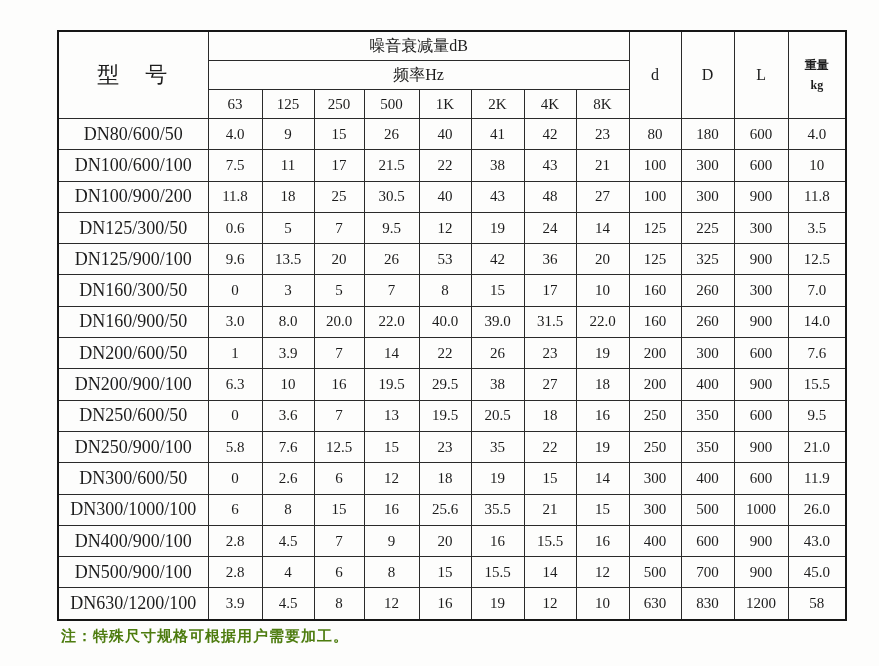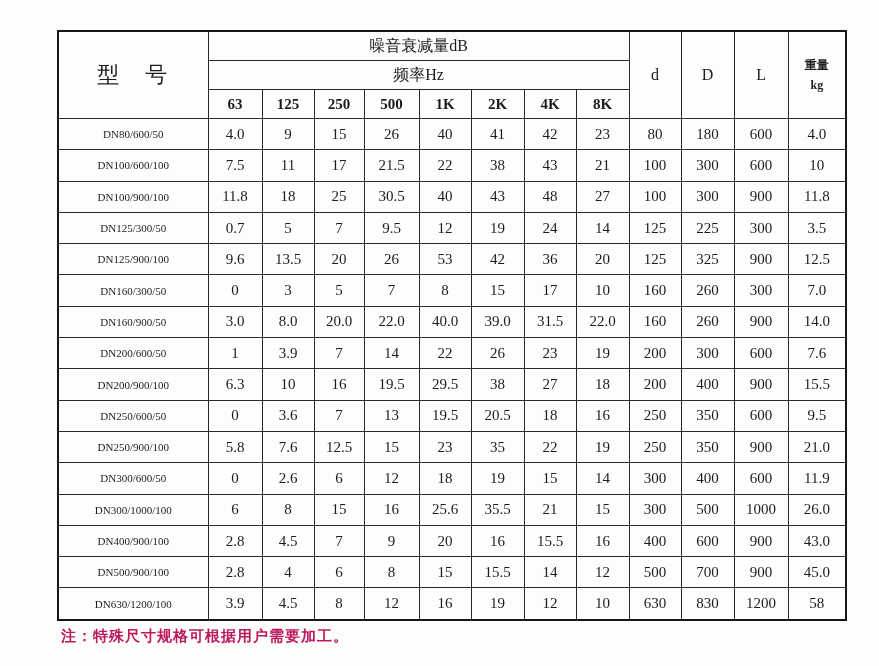--- a/index.html
+++ b/index.html
@@ -38,46 +38,45 @@
     border: 2px solid #161616;
   }
   thead th {
     font-weight: normal;
     font-size: 16px;
     height: 28px;
   }
   thead tr.freq-labels th {
     font-size: 15px;
     height: 28px;
-    font-weight: bold;
   }
   th.model-h {
     font-size: 22px;
     letter-spacing: 2px;
   }
   th.weight-h div {
     line-height: 20px;
     font-size: 12px;
     font-weight: bold;
   }
   tbody td {
     font-size: 15px;
     height: 30.3px;
   }
   tbody td.model-cell {
-    font-size: 11px;
+    font-size: 18px;
   }
   .note {
     position: absolute;
     left: 61px;
     top: 627px;
     font-size: 15px;
     font-weight: bold;
     letter-spacing: 1px;
-    color: #be185d;
+    color: #4d7c0f;
   }
 </style>
 </head>
 <body>
 
 <div class="page">
 
   <table class="spec-table">
     <colgroup>
       <col style="width:150px">
@@ -145,37 +144,37 @@
           <td class="value-cell">22</td>
           <td class="value-cell">38</td>
           <td class="value-cell">43</td>
           <td class="value-cell">21</td>
           <td class="value-cell">100</td>
           <td class="value-cell">300</td>
           <td class="value-cell">600</td>
           <td class="value-cell">10</td>
         </tr>
         <tr>
-          <td class="model-cell">DN100/900/100</td>
+          <td class="model-cell">DN100/900/200</td>
           <td class="value-cell">11.8</td>
           <td class="value-cell">18</td>
           <td class="value-cell">25</td>
           <td class="value-cell">30.5</td>
           <td class="value-cell">40</td>
           <td class="value-cell">43</td>
           <td class="value-cell">48</td>
           <td class="value-cell">27</td>
           <td class="value-cell">100</td>
           <td class="value-cell">300</td>
           <td class="value-cell">900</td>
           <td class="value-cell">11.8</td>
         </tr>
         <tr>
           <td class="model-cell">DN125/300/50</td>
-          <td class="value-cell">0.7</td>
+          <td class="value-cell">0.6</td>
           <td class="value-cell">5</td>
           <td class="value-cell">7</td>
           <td class="value-cell">9.5</td>
           <td class="value-cell">12</td>
           <td class="value-cell">19</td>
           <td class="value-cell">24</td>
           <td class="value-cell">14</td>
           <td class="value-cell">125</td>
           <td class="value-cell">225</td>
           <td class="value-cell">300</td>

